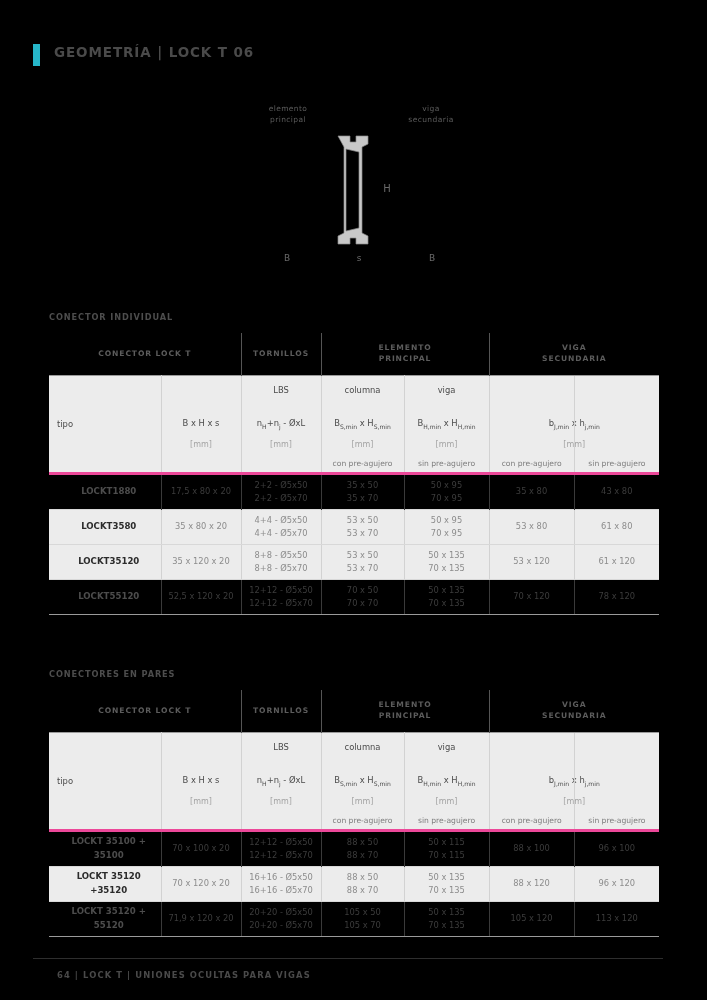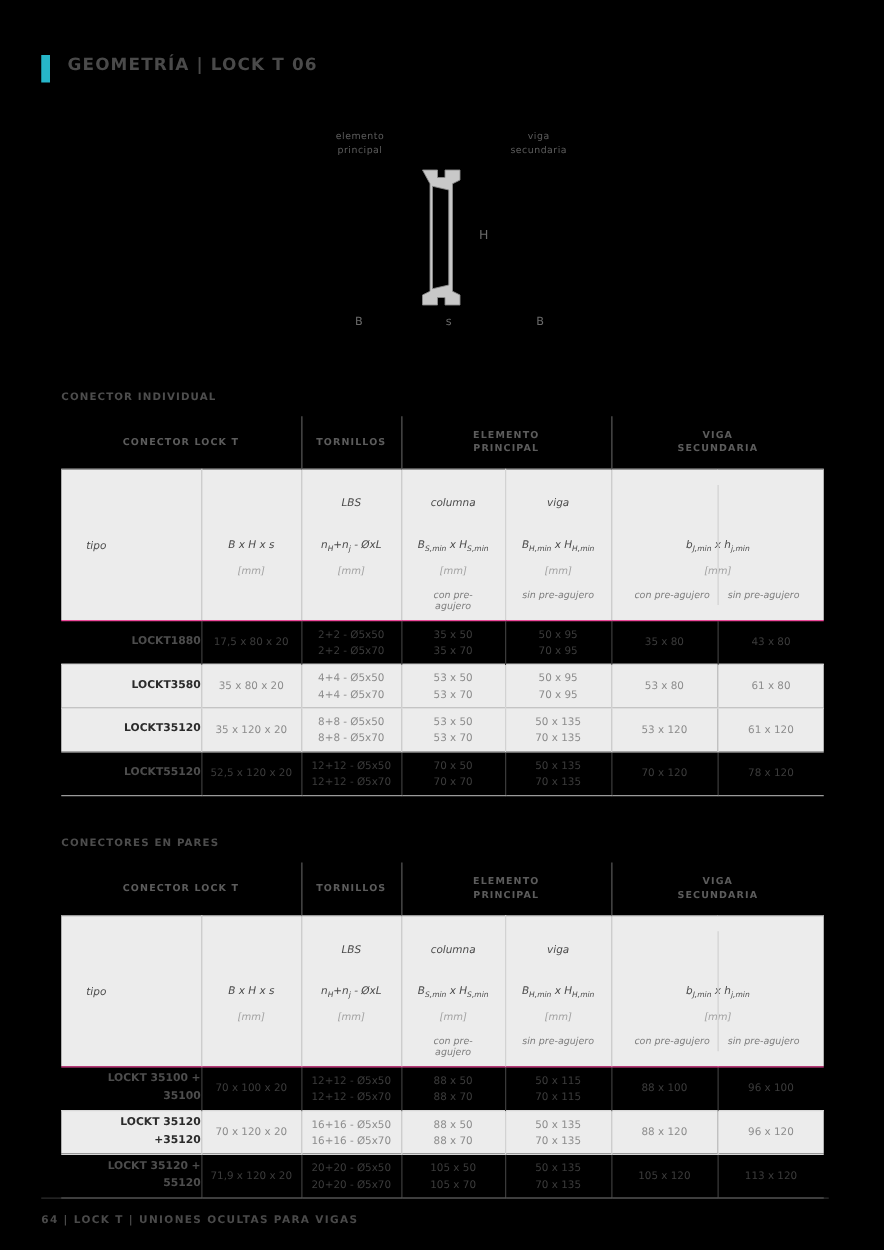--- a/index.html
+++ b/index.html
@@ -119,25 +119,24 @@
     vertical-align: middle;
     border: none;
   }
   .data-table th.grp.div-l { border-left: 1px solid #555555; }
 
   
   .sub-head td {
     background: #ececec;
     border-right: 1px solid #d2d2d2;
     border-top: 1px solid #d2d2d2;
-    border-bottom: 1px solid #ec4899;
+    border-bottom: 3px solid #ec4899;
     vertical-align: top;
-    padding: 12px;
+    padding: 0;
     height: 96px;
-    font-style: italic;
   }
   .sub-head td:last-child { border-right: none; }
   .sub-inner {
     position: relative;
     height: 96px;
     color: #5a5a5a;
     font-size: 8px;
     text-align: center;
   }
   .sh-title  { position: absolute; top: 9px;  left: 0; right: 0; font-size: 8.4px; color: #4a4a4a; }
@@ -158,21 +157,21 @@
     text-align: center;
     vertical-align: middle;
     padding: 0;
     height: 34px;
     line-height: 1.55;
   }
   .row-dark td.cell { background: #000000; color: #3c3c3c; border-right: 1px solid #3a3a3a; }
   .row-dark td.cell:last-child { border-right: none; }
   .row-light td.cell { background: #ececec; color: #8c8c8c; border-right: 1px solid #d2d2d2; border-top: 1px solid #d8d8d8; border-bottom: 1px solid #d8d8d8; }
   .row-light td.cell:last-child { border-right: none; }
-  td.cell.tipo { text-align: right; padding-left: 8px; font-weight: bold; font-size: 8.6px; }
+  td.cell.tipo { text-align: center; padding-left: 8px; font-weight: bold; font-size: 8.6px; }
   .row-dark td.cell.tipo { color: #4d4d4d; }
   .row-light td.cell.tipo { color: #2b2b2b; }
   .two-line span { display: block; }
   .rule-top td { border-top: 1px solid #9a9a9a !important; }
   .rule-bot td { border-bottom: 1px solid #9a9a9a !important; }
 
   
   .footer {
     position: absolute;
     left: 33px;
@@ -184,20 +183,21 @@
     height: 1px;
     background: #2e2e2e;
     margin-bottom: 11px;
   }
   .footer-text {
     color: #4a4a4a;
     font-size: 8.4px;
     font-weight: bold;
     letter-spacing: 1.1px;
     text-transform: uppercase;
+    margin-left: 24px;
   }
 </style>
 </head>
 <body>
 
 <div class="page-header">
   <div class="accent-bar"></div>
   <div class="header-title">GEOMETRÍA | LOCK T 06</div>
 </div>
 

